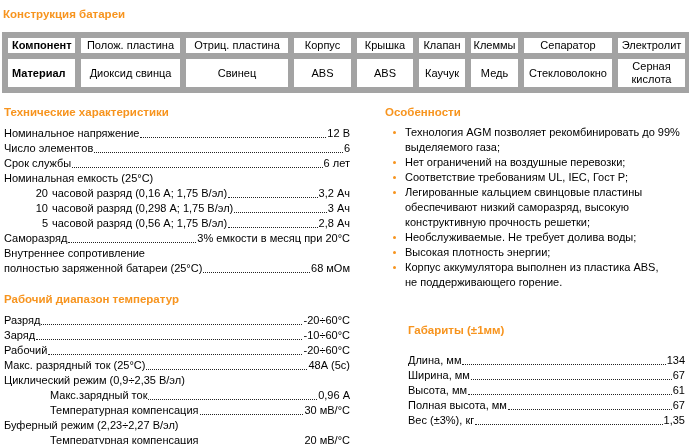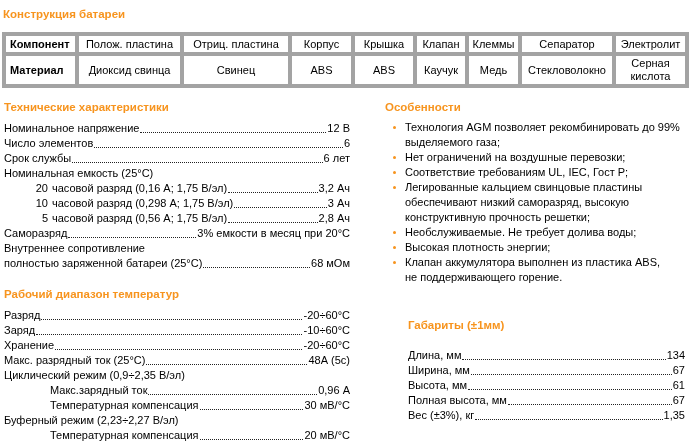--- a/index.html
+++ b/index.html
@@ -9,21 +9,21 @@
     font-family:"Liberation Sans", sans-serif; font-size:11px; line-height:15px;
   }
   .h1, .h2 { color:#F7941E; font-weight:bold; font-size:11.5px; line-height:13px; }
   .h1 { margin:8px 0 0 3px; }
 
   table.ctable {
     border-collapse:collapse; table-layout:fixed;
     width:683px; margin:11px 0 0 2px;
   }
   table.ctable th, table.ctable td {
-    border:4px solid #a3a3a3; text-align:center; vertical-align:middle;
+    border:6px solid #a3a3a3; text-align:center; vertical-align:middle;
     font-weight:normal; font-size:11px; padding:1px 2px; line-height:13px;
   }
   table.ctable tr.hdr { height:20px; }
   table.ctable tr.mat { height:23px; }
   table.ctable .cl { text-align:left; font-weight:bold; padding-left:4px; }
 
   .cols { display:flex; margin-left:4px; }
   .left-col { width:346px; flex:none; }
   .right-col { width:300px; flex:none; margin-left:35px; }
 
@@ -155,21 +155,21 @@
         <span class="lbl">Разряд</span>
         <span class="dots"></span>
         <span class="val">-20÷60°С</span>
       </div>
       <div class="spec">
         <span class="lbl">Заряд</span>
         <span class="dots"></span>
         <span class="val">-10÷60°С</span>
       </div>
       <div class="spec">
-        <span class="lbl">Хранение</span>
+        <span class="lbl">Рабочий</span>
         <span class="dots"></span>
         <span class="val">-20÷60°С</span>
       </div>
       <div class="spec">
         <span class="lbl">Макс. разрядный ток (25°С)</span>
         <span class="dots"></span>
         <span class="val">48А (5с)</span>
       </div>
       <div class="spec">
         <span class="lbl">Циклический режим (0,9÷2,35 В/эл)</span>
@@ -234,21 +234,21 @@
       </div>
       <div class="feat">
         <span class="bullet"></span>
         <div>
           <div class="feat-line">Высокая плотность энергии;</div>
         </div>
       </div>
       <div class="feat">
         <span class="bullet"></span>
         <div>
-          <div class="feat-line">Клапан аккумулятора выполнен из пластика ABS,</div>
+          <div class="feat-line">Корпус аккумулятора выполнен из пластика ABS,</div>
           <div class="feat-line">не поддерживающего горение.</div>
         </div>
       </div>
 
       <div class="h2 gab">Габариты (±1мм)</div>
 
       <div class="dims">
         <div class="spec">
           <span class="lbl">Длина, мм</span>
           <span class="dots"></span>

